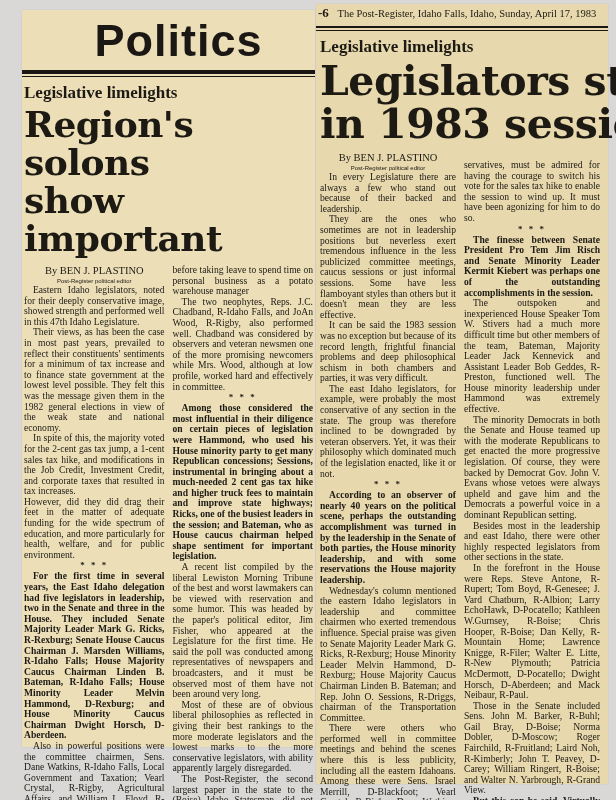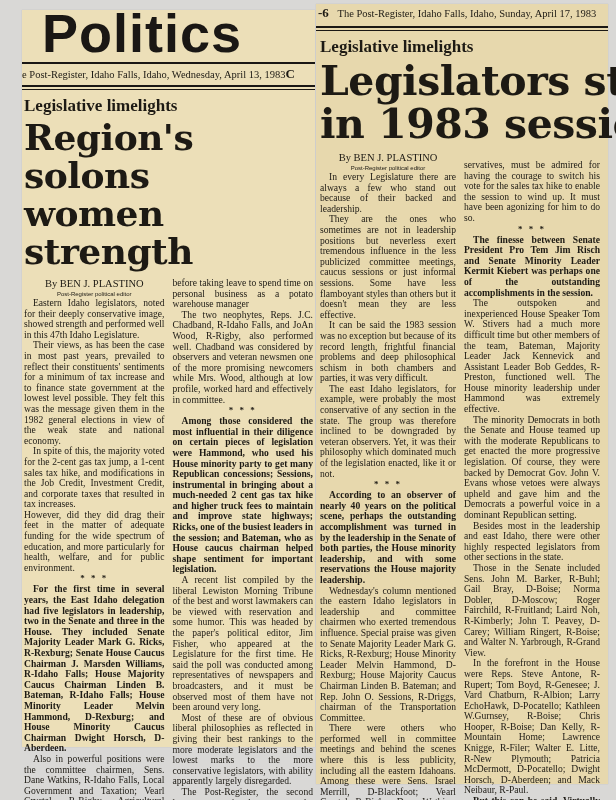--- a/index.html
+++ b/index.html
@@ -1,20 +1,20 @@
 <!DOCTYPE html>
 <html><head>
 <meta charset="utf-8">
 <style>
   html, body { margin:0; padding:0; }
   body { width:616px; height:800px; background:#d9d8d6; position:relative; overflow:hidden; font-family:"Liberation Serif", serif; color:#1d1a14; }
   .clip { position:absolute; background:#ebdfb9; box-shadow:0 0 1px rgba(0,0,0,0.15); }
   #left-clip { left:22px; top:10px; width:293px; height:737px; background:#ecdfb8; }
   #right-clip { left:316px; top:4px; width:292px; height:780px; background:#e7d8ad; }
-  .banner { text-align:left; font-family:"Liberation Sans", sans-serif; font-weight:bold; font-size:54px; line-height:46px; letter-spacing:1px; color:#1a1714; height:50px; padding-top:0px; }
+  .banner { text-align:center; font-family:"Liberation Sans", sans-serif; font-weight:bold; font-size:45px; line-height:46px; letter-spacing:1px; color:#1a1714; height:50px; padding-top:8px; }
   .rule-thick { border-top:2px solid #1a1714; }
   .rule-thin { border-top:1px solid #1a1714; }
   .dateline { font-size:10.5px; line-height:16px; white-space:nowrap; overflow:hidden; }
   .dateline b { font-size:13px; }
   .kicker { font-weight:bold; font-size:17px; line-height:20px; }
   .headline { font-family:"DejaVu Serif", serif; font-weight:bold; letter-spacing:-0.5px; }
   .byline { text-align:center; font-size:10.5px; line-height:12px; }
   .credit { text-align:center; font-family:"Liberation Sans", sans-serif; font-size:6px; line-height:8px; }
   .cols { display:flex; gap:8px; }
   .col { flex:1; font-size:9.6px; line-height:10.6px; text-align:justify; hyphens:auto; }
@@ -22,29 +22,26 @@
   .col p.bold { font-weight:bold; }
   .stars { text-align:center; font-weight:bold; font-size:9px; line-height:11px; letter-spacing:2px; }
   .handwritten { position:absolute; font-family:"DejaVu Sans", sans-serif; font-weight:200; font-size:26px; color:#3a3530; font-style:italic; letter-spacing:1px; }
 </style>
 </head>
 <body>
 
 <div id="left-clip" class="clip">
   <div class="banner" style="margin-left:20px;">Politics</div>
   <div class="rule-thick" style="margin-top:2px;"></div>
-  <div class="dateline" style="padding:2px 0 2px 0;">
-    <span>e Post-Register, Idaho Falls, Idaho, Wednesday, April 13, 1983</span><b>C</b>
-  </div>
   <div class="rule-thick"></div>
   <div class="rule-thin" style="margin-top:2px;"></div>
   <div style="padding:6px 2px 0 2px;">
     <div class="kicker">Legislative limelights</div>
     <div class="headline" style="font-size:36px; line-height:38px; margin-top:2px;">Region's solons</div>
-    <div class="headline" style="font-size:36px; line-height:38px;">women strength</div>
+    <div class="headline" style="font-size:36px; line-height:38px;">show important</div>
     <div class="cols" style="margin-top:8px;">
       <div class="col" id="lcol0">
         <div class="byline">By BEN J. PLASTINO</div>
         <div class="credit">Post-Register political editor</div>
       <p>Eastern Idaho legislators, noted for their deeply conservative image, showed strength and performed well in this 47th Idaho Legislature.</p>
           <p>Their views, as has been the case in most past years, prevailed to reflect their constituents' sentiments for a minimum of tax increase and to finance state government at the lowest level possible. They felt this was the message given them in the 1982 general elections in view of the weak state and national economy.</p>
           <p>In spite of this, the majority voted for the 2-cent gas tax jump, a 1-cent sales tax hike, and modifications in the Job Credit, Investment Credit, and corporate taxes that resulted in tax increases.</p>
           <p style="text-indent: 0px;">However, did they did drag their feet in the matter of adequate funding for the wide spectrum of education, and more particularly for health, welfare, and for public environment.</p>
           <div class="stars">* * *</div>
           <p class="bold">For the first time in several years, the East Idaho delegation had five legislators in leadership, two in the Senate and three in the House. They included Senate Majority Leader Mark G. Ricks, R-Rexburg; Senate House Caucus Chairman J. Marsden Williams, R-Idaho Falls; House Majority Caucus Chairman Linden B. Bateman, R-Idaho Falls; House Minority Leader Melvin Hammond, D-Rexburg; and House Minority Caucus Chairman Dwight Horsch, D-Aberdeen.</p>
@@ -88,19 +85,19 @@
           <p>Wednesday's column mentioned the eastern Idaho legislators in leadership and committee chairmen who exerted tremendous influence. Special praise was given to Senate Majority Leader Mark G. Ricks, R-Rexburg; House Minority Leader Melvin Hammond, D-Rexburg; House Majority Caucus Chairman Linden B. Bateman; and Rep. John O. Sessions, R-Driggs, chairman of the Transportation Committee.</p>
           <p>There were others who performed well in committee meetings and behind the scenes where this is less publicity, including all the eastern Idahoans. Among these were Sens. Israel Merrill, D-Blackfoot; Vearl Crystal, R-Rigby; Dane Watkins, R-Idaho Falls; and J. Marsden Williams, R-Idaho Falls. In the House were Reps. Kurt L. Johnson, R-Idaho Falls; J. F. Chadband, R-Idaho Falls; Gary L. Paxman, R-Idaho Falls; and Rich Orme, R-St. Anthony.</p>
         </div>
       <div class="col" id="rcol1" style="padding-top:8px;">
           <p style="text-indent: 0px;">servatives, must be admired for having the courage to switch his vote for the sales tax hike to enable the session to wind up. It must have been agonizing for him to do so.</p>
           <div class="stars">* * *</div>
           <p class="bold">The finesse between Senate President Pro Tem Jim Risch and Senate Minority Leader Kermit Kiebert was perhaps one of the outstanding accomplishments in the session.</p>
           <p>The outspoken and inexperienced House Speaker Tom W. Stivers had a much more difficult time but other members of the team, Bateman, Majority Leader Jack Kennevick and Assistant Leader Bob Geddes, R-Preston, functioned well. The House minority leadership under Hammond was extremely effective.</p>
           <p>The minority Democrats in both the Senate and House teamed up with the moderate Republicans to get enacted the more progressive legislation. Of course, they were backed by Democrat Gov. John V. Evans whose vetoes were always upheld and gave him and the Democrats a powerful voice in a dominant Republican setting.</p>
           <p>Besides most in the leadership and east Idaho, there were other highly respected legislators from other sections in the state.</p>
+          <p>In the forefront in the House were Reps. Steve Antone, R-Rupert; Tom Boyd, R-Genesee; J. Vard Chatburn, R-Albion; Larry EchoHawk, D-Pocatello; Kathleen W.Gurnsey, R-Boise; Chris Hooper, R-Boise; Dan Kelly, R-Mountain Home; Lawrence Knigge, R-Filer; Walter E. Litte, R-New Plymouth; Patricia McDermott, D-Pocatello; Dwight Horsch, D-Aberdeen; and Mack Neibaur, R-Paul.</p>
           <p>Those in the Senate included Sens. John M. Barker, R-Buhl; Gail Bray, D-Boise; Norma Dobler, D-Moscow; Roger Fairchild, R-Fruitland; Laird Noh, R-Kimberly; John T. Peavey, D-Carey; William Ringert, R-Boise; and Walter N. Yarbrough, R-Grand View.</p>
-          <p>In the forefront in the House were Reps. Steve Antone, R-Rupert; Tom Boyd, R-Genesee; J. Vard Chatburn, R-Albion; Larry EchoHawk, D-Pocatello; Kathleen W.Gurnsey, R-Boise; Chris Hooper, R-Boise; Dan Kelly, R-Mountain Home; Lawrence Knigge, R-Filer; Walter E. Litte, R-New Plymouth; Patricia McDermott, D-Pocatello; Dwight Horsch, D-Aberdeen; and Mack Neibaur, R-Paul.</p>
           <p class="bold">But this can be said. Virtually all legislators are dedicated men and women. In their own way they support and vote for legislation they believe sincerely to be in the best interest of the state and representative of the constituents of their district.</p>
         </div>
     </div>
   </div>
 </div>
 
 </body></html>

